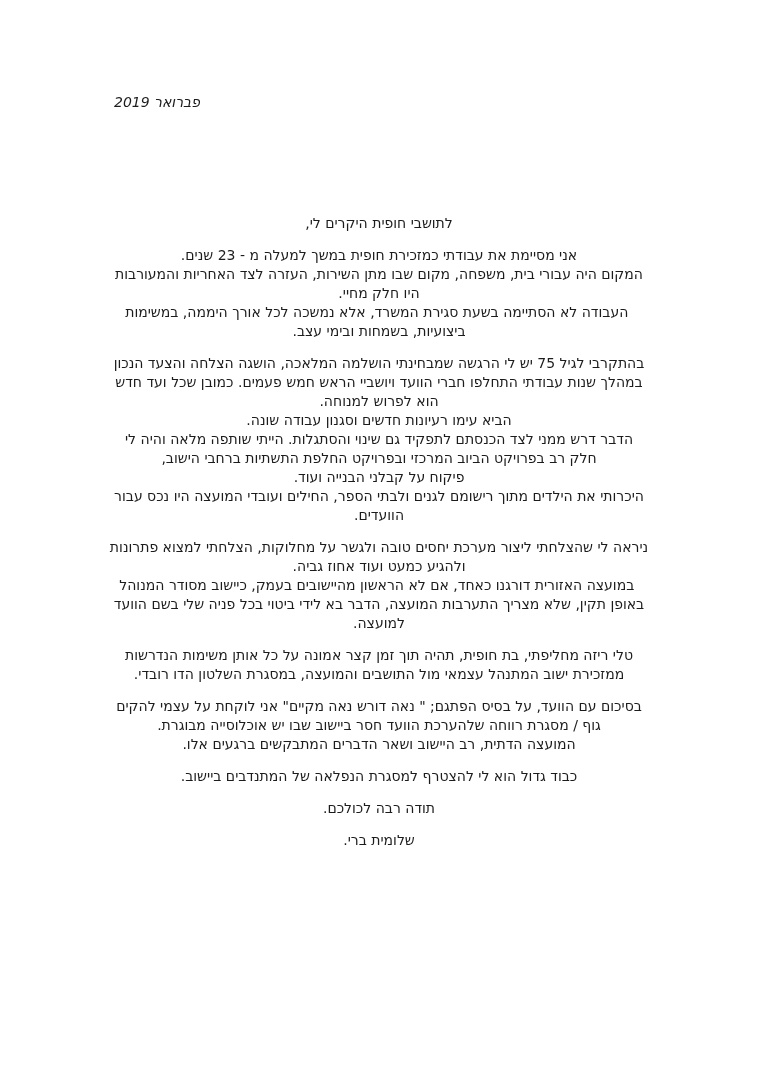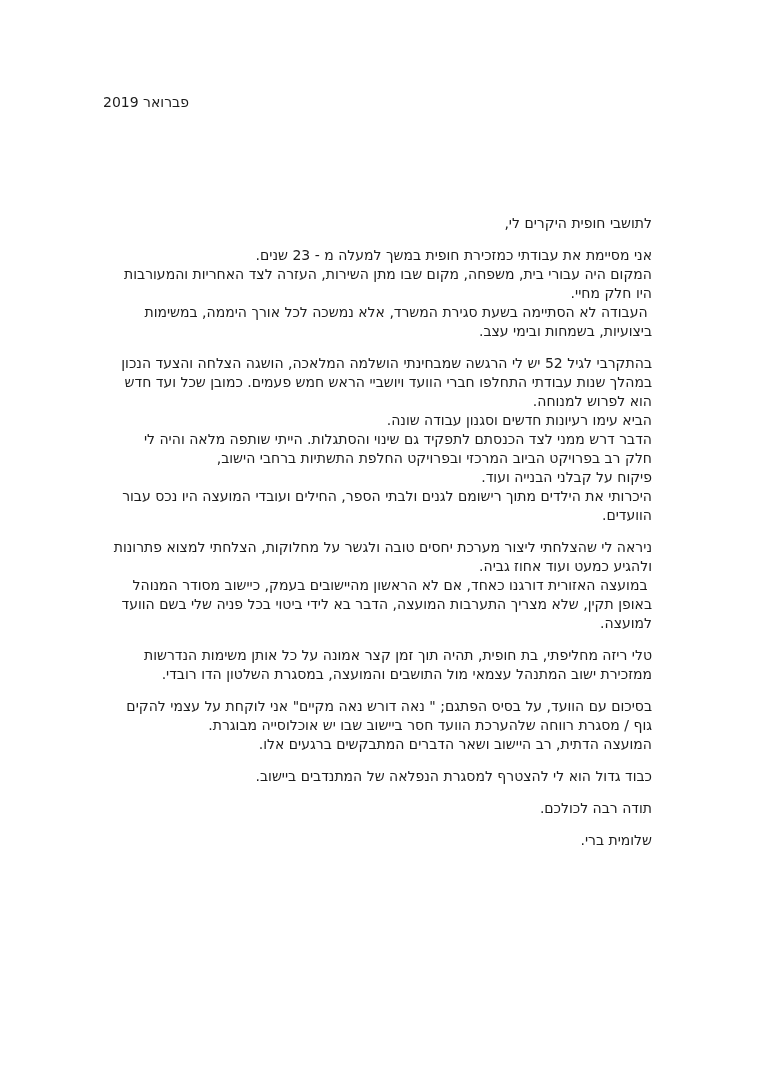--- a/index.html
+++ b/index.html
@@ -12,33 +12,34 @@
     width: 763px;
     height: 1080px;
     background: #ffffff;
     overflow: hidden;
     font-family: "DejaVu Sans", "Liberation Sans", sans-serif;
     color: #1c1c1c;
   }
   .date {
     position: absolute;
     top: 93px;
-    left: 103px;
+    left: 114px;
     direction: rtl;
     font-size: 14px;
     line-height: 19px;
     white-space: pre;
+    font-style: italic;
   }
   .letter {
     position: absolute;
     top: 214px;
     left: 106px;
     right: 111px;
     direction: rtl;
-    text-align: right;
+    text-align: center;
     font-size: 14px;
     line-height: 19px;
   }
   .line {
     min-height: 19px;
     white-space: pre-wrap;
   }
   .line.gap {
     min-height: 13px;
     line-height: 13px;
@@ -53,21 +54,21 @@
 
   <div class="letter">
     <div class="line">לתושבי חופית היקרים לי,</div>
     <div class="line gap"></div>
     <div class="line">אני מסיימת את עבודתי כמזכירת חופית במשך למעלה מ - 23 שנים.</div>
     <div class="line">המקום היה עבורי בית, משפחה, מקום שבו מתן השירות, העזרה לצד האחריות והמעורבות</div>
     <div class="line">היו חלק מחיי.</div>
     <div class="line"> העבודה לא הסתיימה בשעת סגירת המשרד, אלא נמשכה לכל אורך היממה, במשימות</div>
     <div class="line">ביצועיות, בשמחות ובימי עצב.</div>
     <div class="line gap"></div>
-    <div class="line">בהתקרבי לגיל 52 יש לי הרגשה שמבחינתי הושלמה המלאכה, הושגה הצלחה והצעד הנכון</div>
+    <div class="line">בהתקרבי לגיל 75 יש לי הרגשה שמבחינתי הושלמה המלאכה, הושגה הצלחה והצעד הנכון</div>
     <div class="line">במהלך שנות עבודתי התחלפו חברי הוועד ויושביי הראש חמש פעמים. כמובן שכל ועד חדש</div>
     <div class="line">הוא לפרוש למנוחה.</div>
     <div class="line">הביא עימו רעיונות חדשים וסגנון עבודה שונה.</div>
     <div class="line">הדבר דרש ממני לצד הכנסתם לתפקיד גם שינוי והסתגלות. הייתי שותפה מלאה והיה לי</div>
     <div class="line">חלק רב בפרויקט הביוב המרכזי ובפרויקט החלפת התשתיות ברחבי הישוב,</div>
     <div class="line">פיקוח על קבלני הבנייה ועוד.</div>
     <div class="line">היכרותי את הילדים מתוך רישומם לגנים ולבתי הספר, החילים ועובדי המועצה היו נכס עבור</div>
     <div class="line">הוועדים.</div>
     <div class="line gap"></div>
     <div class="line">ניראה לי שהצלחתי ליצור מערכת יחסים טובה ולגשר על מחלוקות, הצלחתי למצוא פתרונות</div>

